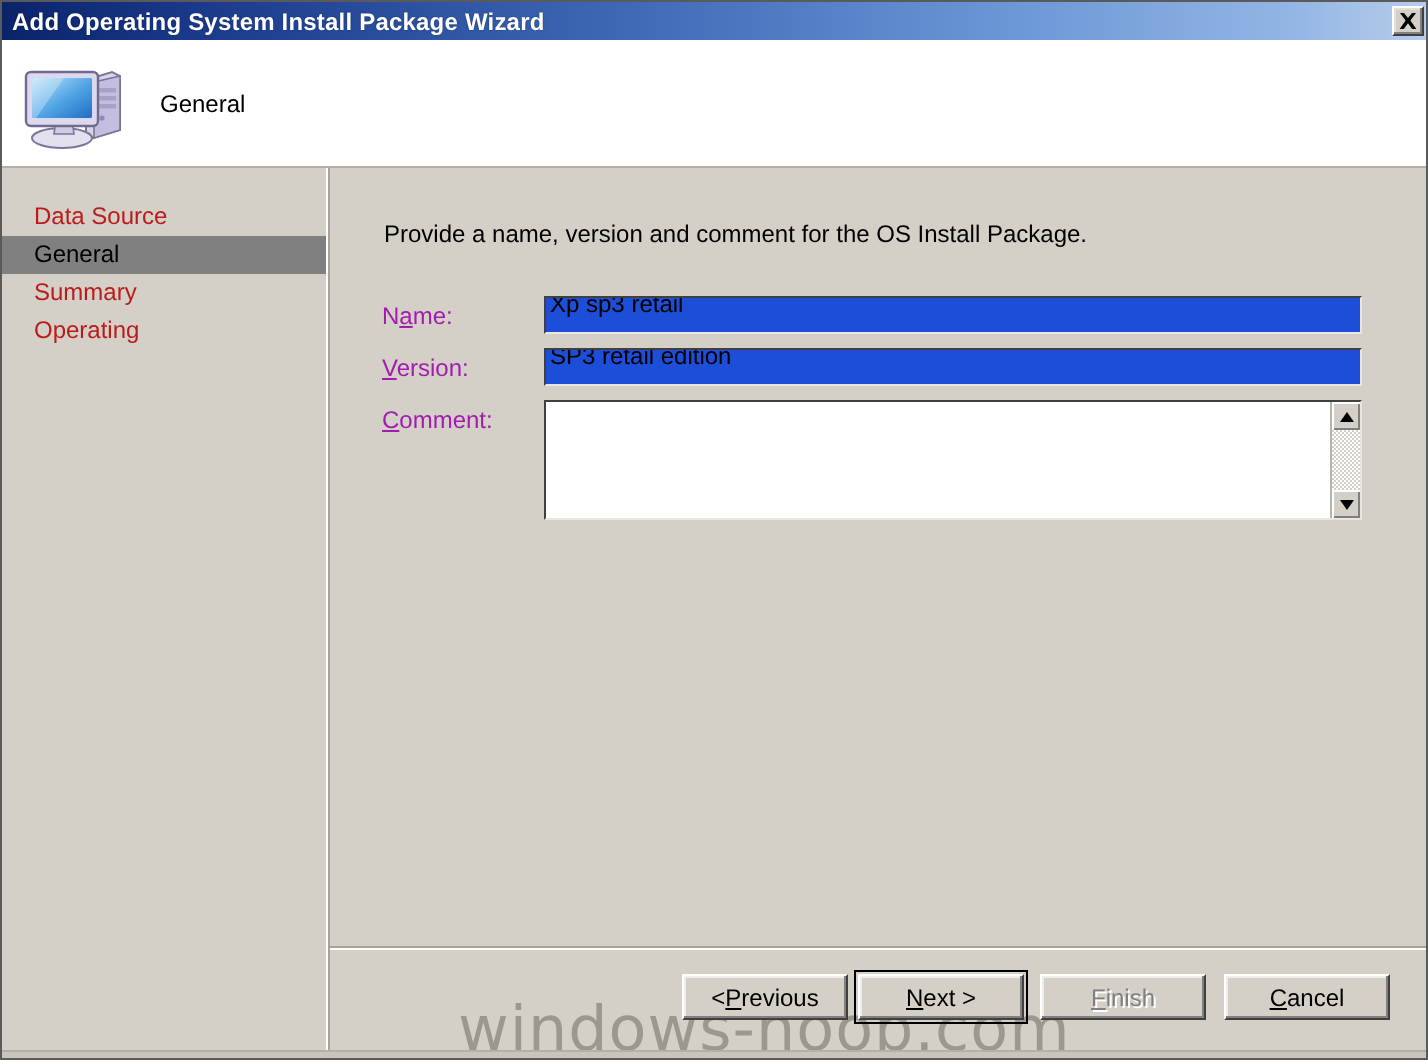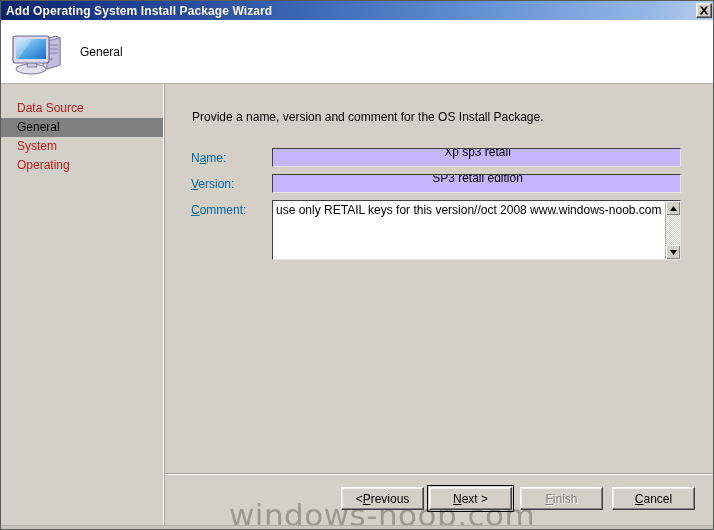--- a/index.html
+++ b/index.html
@@ -149,44 +149,43 @@
   .form-row {
     position: absolute;
     left: 0;
     height: 20px;
   }
   .form-label {
     position: absolute;
     left: 26px;
     top: 3px;
     font-size: 12px;
-    color: #0369a1;
+    color: #a21caf;
     white-space: nowrap;
   }
   .form-label u { text-decoration: underline; }
 
   .text-input {
     position: absolute;
     left: 107px;
     top: 0;
     width: 409px;
     height: 19px;
-    background: #c4b5fd;
+    background: #1d4ed8;
     border-top: 1px solid #404040;
     border-left: 1px solid #404040;
     border-right: 1px solid #e8e6e0;
     border-bottom: 1px solid #e8e6e0;
     box-sizing: border-box;
     font-family: "Liberation Sans", sans-serif;
     font-size: 12px;
     color: #000000;
     padding: 1px 0 12px 2px;
     outline: none;
     line-height: 16px;
-    text-align: center;
   }
 
   
   #comment-row { top: 116px; height: 60px; }
   #comment-box {
     position: absolute;
     left: 107px;
     top: 0;
     width: 409px;
     height: 60px;
@@ -366,21 +365,21 @@
   <div id="body">
 
     <div id="sidebar">
       <div class="nav-item">
         <span>Data Source</span>
       </div>
       <div class="nav-item selected">
         <span>General</span>
       </div>
       <div class="nav-item">
-        <span>System</span>
+        <span>Summary</span>
       </div>
       <div class="nav-item">
         <span>Operating</span>
       </div>
     </div>
     <div id="sidebar-divider"></div>
 
     <div id="content">
 
       <div id="instruction">Provide a name, version and comment for the OS Install Package.</div>
@@ -391,21 +390,20 @@
       </div>
 
       <div class="form-row" style="top:90px;">
         <label class="form-label"><span></span><u>V</u><span>ersion:</span></label>
         <input class="text-input" type="text" value="SP3 retail edition" style="">
       </div>
 
       <div class="form-row" id="comment-row">
         <label class="form-label"><span></span><u>C</u><span>omment:</span></label>
         <div id="comment-box">
-          <div id="comment-text">use only RETAIL keys for this version//oct 2008 www.windows-noob.com</div>
           <div id="comment-scrollbar">
             <div class="scroll-arrow" id="scroll-up">
               <svg width="7" height="5" viewBox="0 0 7 5">
                   <path d="M3.5 0 L7 5 L0 5 Z" fill="#000000"></path>
                 </svg>
             </div>
             <div id="scroll-track"></div>
             <div class="scroll-arrow" id="scroll-down">
               <svg width="7" height="5" viewBox="0 0 7 5">
                   <path d="M0 0 L7 0 L3.5 5 Z" fill="#000000"></path>

